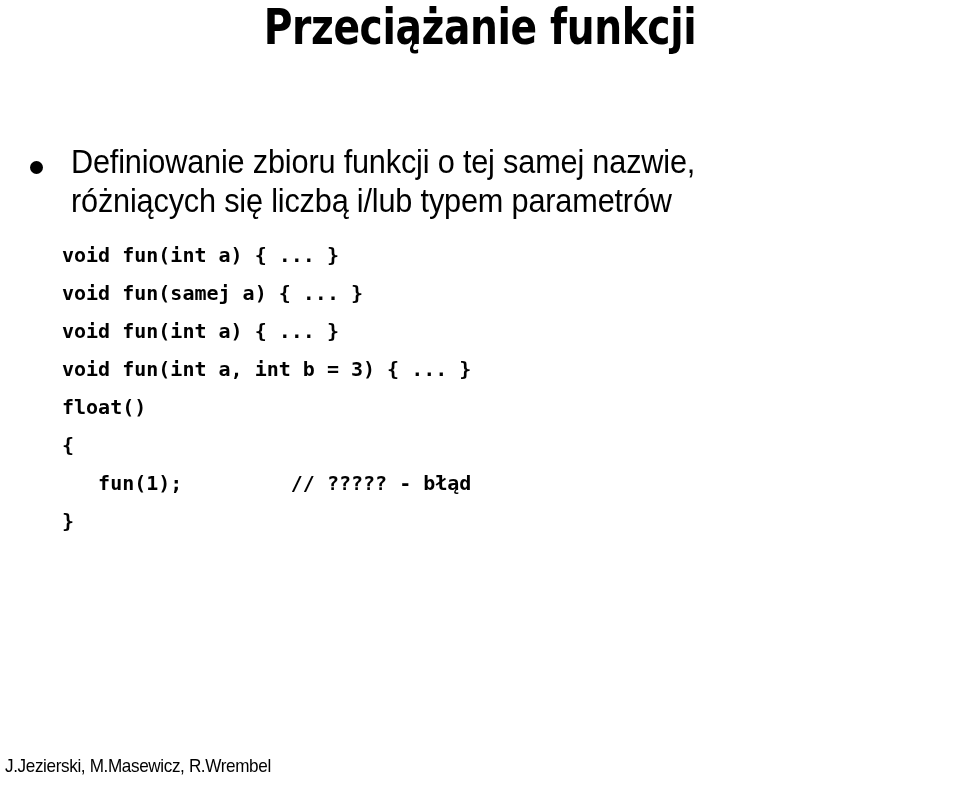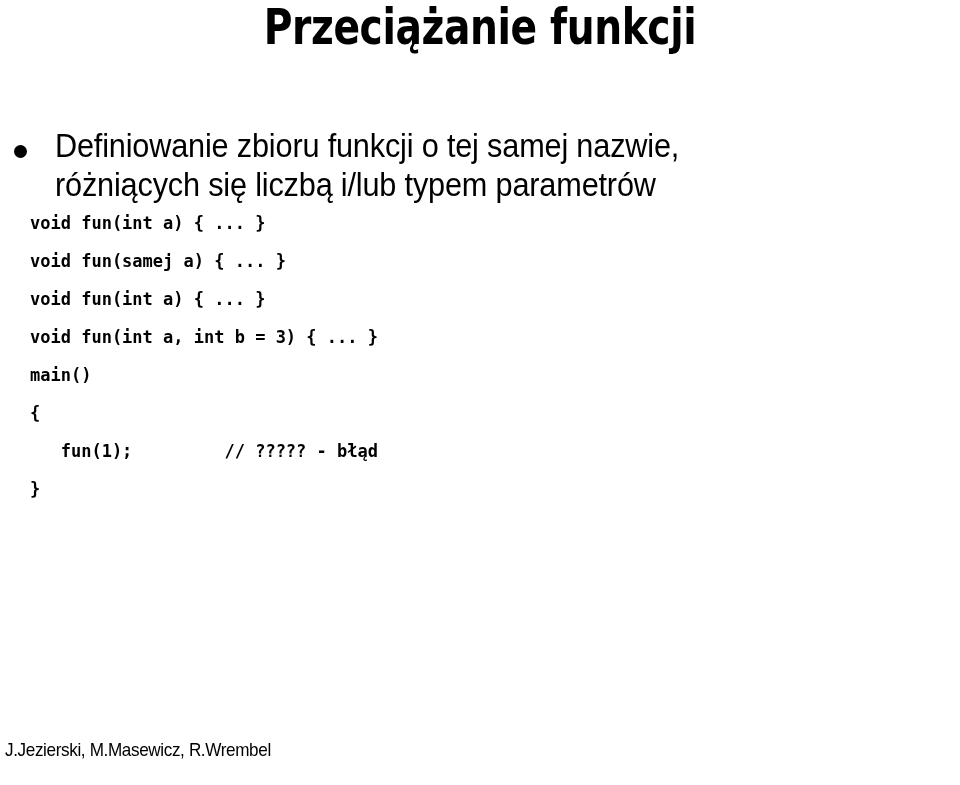--- a/index.html
+++ b/index.html
@@ -39,21 +39,21 @@
     position: absolute;
     left: 0;
     top: 126px;
     width: 960px;
   }
 
   .bullet-row {
     position: relative;
     padding-left: 55px;
     padding-right: 110px;
-    margin: 0;
+    margin: 16px;
   }
   .bullet-dot {
     position: absolute;
     left: 14px;
     top: 19px;
     width: 13px;
     height: 13px;
     border-radius: 50%;
     background: #000000;
   }
@@ -71,33 +71,33 @@
 
   
   .code-block {
     margin: 0;
     padding: 0;
   }
   .code-line {
     display: block;
     font-family: "DejaVu Sans Mono", monospace;
     font-weight: bold;
-    font-size: 17px;
+    font-size: 20px;
     line-height: 38px;
     letter-spacing: 0px;
     white-space: pre;
     color: #000000;
-    padding-left: 30px;
+    padding-left: 62px;
   }
 
   
   #footer {
     position: absolute;
     left: 0;
-    bottom: 24px;
+    bottom: 8px;
     width: 960px;
     height: 22px;
   }
   #footer-authors {
     position: absolute;
     left: 5px;
     top: 0;
     font-family: "Liberation Sans", sans-serif;
     font-size: 19px;
     line-height: 22px;
@@ -133,21 +133,21 @@
 
     <div class="code-block">
       <span class="code-line">void fun(int a) { ... }</span>
       <span class="code-line">void fun(samej a) { ... }</span>
     </div>
 
 
     <div class="code-block">
       <span class="code-line">void fun(int a) { ... }</span>
       <span class="code-line">void fun(int a, int b = 3) { ... }</span>
-      <span class="code-line">main()</span>
+      <span class="code-line">float()</span>
       <span class="code-line">{</span>
       <span class="code-line">   fun(1);         // ????? - błąd</span>
       <span class="code-line">}</span>
     </div>
 
   </div>
 
   <div id="footer">
     <span id="footer-authors">J.Jezierski, M.Masewicz, R.Wrembel</span>
     <span id="footer-page-number">5</span>

